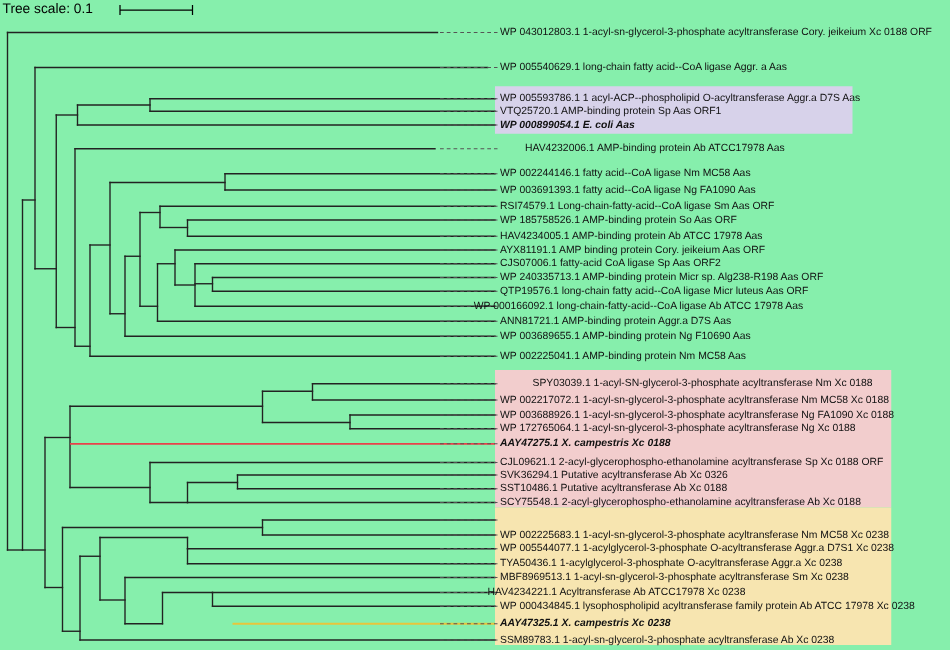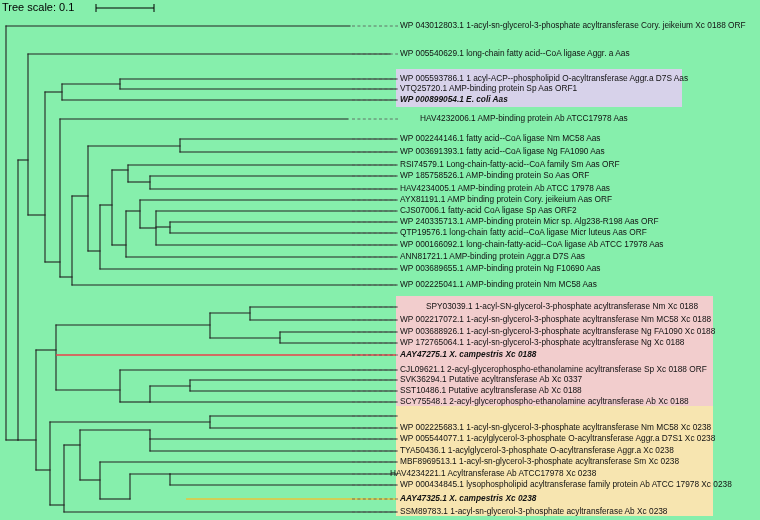--- a/index.html
+++ b/index.html
@@ -257,38 +257,38 @@
 
   <div id="labels">
       <div class="leaf-label" style="left: 400px; top: 21px;">WP 043012803.1 1-acyl-sn-glycerol-3-phosphate acyltransferase Cory. jeikeium Xc 0188 ORF</div>
       <div class="leaf-label" style="left: 400px; top: 49px;">WP 005540629.1 long-chain fatty acid--CoA ligase Aggr. a Aas</div>
       <div class="leaf-label" style="left: 400px; top: 74px;">WP 005593786.1 1 acyl-ACP--phospholipid O-acyltransferase Aggr.a D7S Aas</div>
       <div class="leaf-label" style="left: 400px; top: 84px;">VTQ25720.1 AMP-binding protein Sp Aas ORF1</div>
       <div class="leaf-label bold" style="left: 400px; top: 95px;">WP 000899054.1 E. coli Aas</div>
       <div class="leaf-label" style="left: 420px; top: 114px;">HAV4232006.1 AMP-binding protein Ab ATCC17978 Aas</div>
       <div class="leaf-label" style="left: 400px; top: 134px;">WP 002244146.1 fatty acid--CoA ligase Nm MC58 Aas</div>
       <div class="leaf-label" style="left: 400px; top: 147px;">WP 003691393.1 fatty acid--CoA ligase Ng FA1090 Aas</div>
-      <div class="leaf-label" style="left: 400px; top: 160px;">RSI74579.1 Long-chain-fatty-acid--CoA family Sm Aas ORF</div>
+      <div class="leaf-label" style="left: 400px; top: 160px;">RSI74579.1 Long-chain-fatty-acid--CoA ligase Sm Aas ORF</div>
       <div class="leaf-label" style="left: 400px; top: 171px;">WP 185758526.1 AMP-binding protein So Aas ORF</div>
       <div class="leaf-label" style="left: 400px; top: 184px;">HAV4234005.1 AMP-binding protein Ab ATCC 17978 Aas</div>
       <div class="leaf-label" style="left: 400px; top: 195px;">AYX81191.1 AMP binding protein Cory. jeikeium Aas ORF</div>
       <div class="leaf-label" style="left: 400px; top: 206px;">CJS07006.1 fatty-acid CoA ligase Sp Aas ORF2</div>
       <div class="leaf-label" style="left: 400px; top: 217px;">WP 240335713.1 AMP-binding protein Micr sp. Alg238-R198 Aas ORF</div>
       <div class="leaf-label" style="left: 400px; top: 228px;">QTP19576.1 long-chain fatty acid--CoA ligase Micr luteus Aas ORF</div>
-      <div class="leaf-label" style="left: 400px; top: 240px;">WP 000166092.1 long-chain-fatty-acid--CoA ligase Ab ATCC 17978 Aas</div>
+      <div class="leaf-label" style="left: 379px; top: 240px;">WP 000166092.1 long-chain-fatty-acid--CoA ligase Ab ATCC 17978 Aas</div>
       <div class="leaf-label" style="left: 400px; top: 252px;">ANN81721.1 AMP-binding protein Aggr.a D7S Aas</div>
       <div class="leaf-label" style="left: 400px; top: 264px;">WP 003689655.1 AMP-binding protein Ng F10690 Aas</div>
       <div class="leaf-label" style="left: 400px; top: 280px;">WP 002225041.1 AMP-binding protein Nm MC58 Aas</div>
       <div class="leaf-label" style="left: 400px; top: 302px; padding-left: 26px;">SPY03039.1 1-acyl-SN-glycerol-3-phosphate acyltransferase Nm Xc 0188</div>
       <div class="leaf-label" style="left: 400px; top: 315px;">WP 002217072.1 1-acyl-sn-glycerol-3-phosphate acyltransferase Nm MC58 Xc 0188</div>
       <div class="leaf-label" style="left: 400px; top: 327px;">WP 003688926.1 1-acyl-sn-glycerol-3-phosphate acyltransferase Ng FA1090 Xc 0188</div>
       <div class="leaf-label" style="left: 400px; top: 338px;">WP 172765064.1 1-acyl-sn-glycerol-3-phosphate acyltransferase Ng Xc 0188</div>
       <div class="leaf-label bold" style="left: 400px; top: 350px;">AAY47275.1 X. campestris Xc 0188</div>
       <div class="leaf-label" style="left: 400px; top: 365px;">CJL09621.1 2-acyl-glycerophospho-ethanolamine acyltransferase Sp Xc 0188 ORF</div>
-      <div class="leaf-label" style="left: 400px; top: 375px;">SVK36294.1 Putative acyltransferase Ab Xc 0337</div>
+      <div class="leaf-label" style="left: 400px; top: 375px;">SVK36294.1 Putative acyltransferase Ab Xc 0326</div>
       <div class="leaf-label" style="left: 400px; top: 386px;">SST10486.1 Putative acyltransferase Ab Xc 0188</div>
       <div class="leaf-label" style="left: 400px; top: 397px;">SCY75548.1 2-acyl-glycerophospho-ethanolamine acyltransferase Ab Xc 0188</div>
       <div class="leaf-label" style="left: 400px; top: 423px;">WP 002225683.1 1-acyl-sn-glycerol-3-phosphate acyltransferase Nm MC58 Xc 0238</div>
       <div class="leaf-label" style="left: 400px; top: 434px;">WP 005544077.1 1-acylglycerol-3-phosphate O-acyltransferase Aggr.a D7S1 Xc 0238</div>
       <div class="leaf-label" style="left: 400px; top: 446px;">TYA50436.1 1-acylglycerol-3-phosphate O-acyltransferase Aggr.a Xc 0238</div>
       <div class="leaf-label" style="left: 400px; top: 457px;">MBF8969513.1 1-acyl-sn-glycerol-3-phosphate acyltransferase Sm Xc 0238</div>
       <div class="leaf-label" style="left: 390px; top: 469px;">HAV4234221.1 Acyltransferase Ab ATCC17978 Xc 0238</div>
       <div class="leaf-label" style="left: 400px; top: 480px;">WP 000434845.1 lysophospholipid acyltransferase family protein Ab ATCC 17978 Xc 0238</div>
       <div class="leaf-label bold" style="left: 400px; top: 494px;">AAY47325.1 X. campestris Xc 0238</div>
       <div class="leaf-label" style="left: 400px; top: 507px;">SSM89783.1 1-acyl-sn-glycerol-3-phosphate acyltransferase Ab Xc 0238</div>

